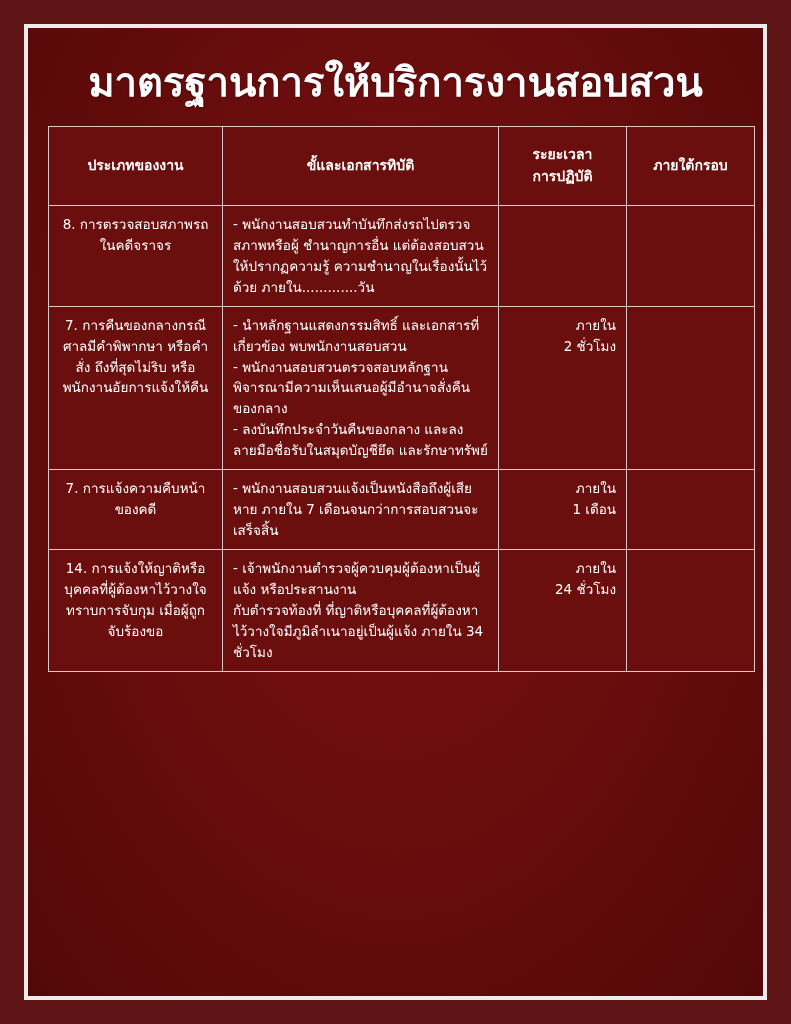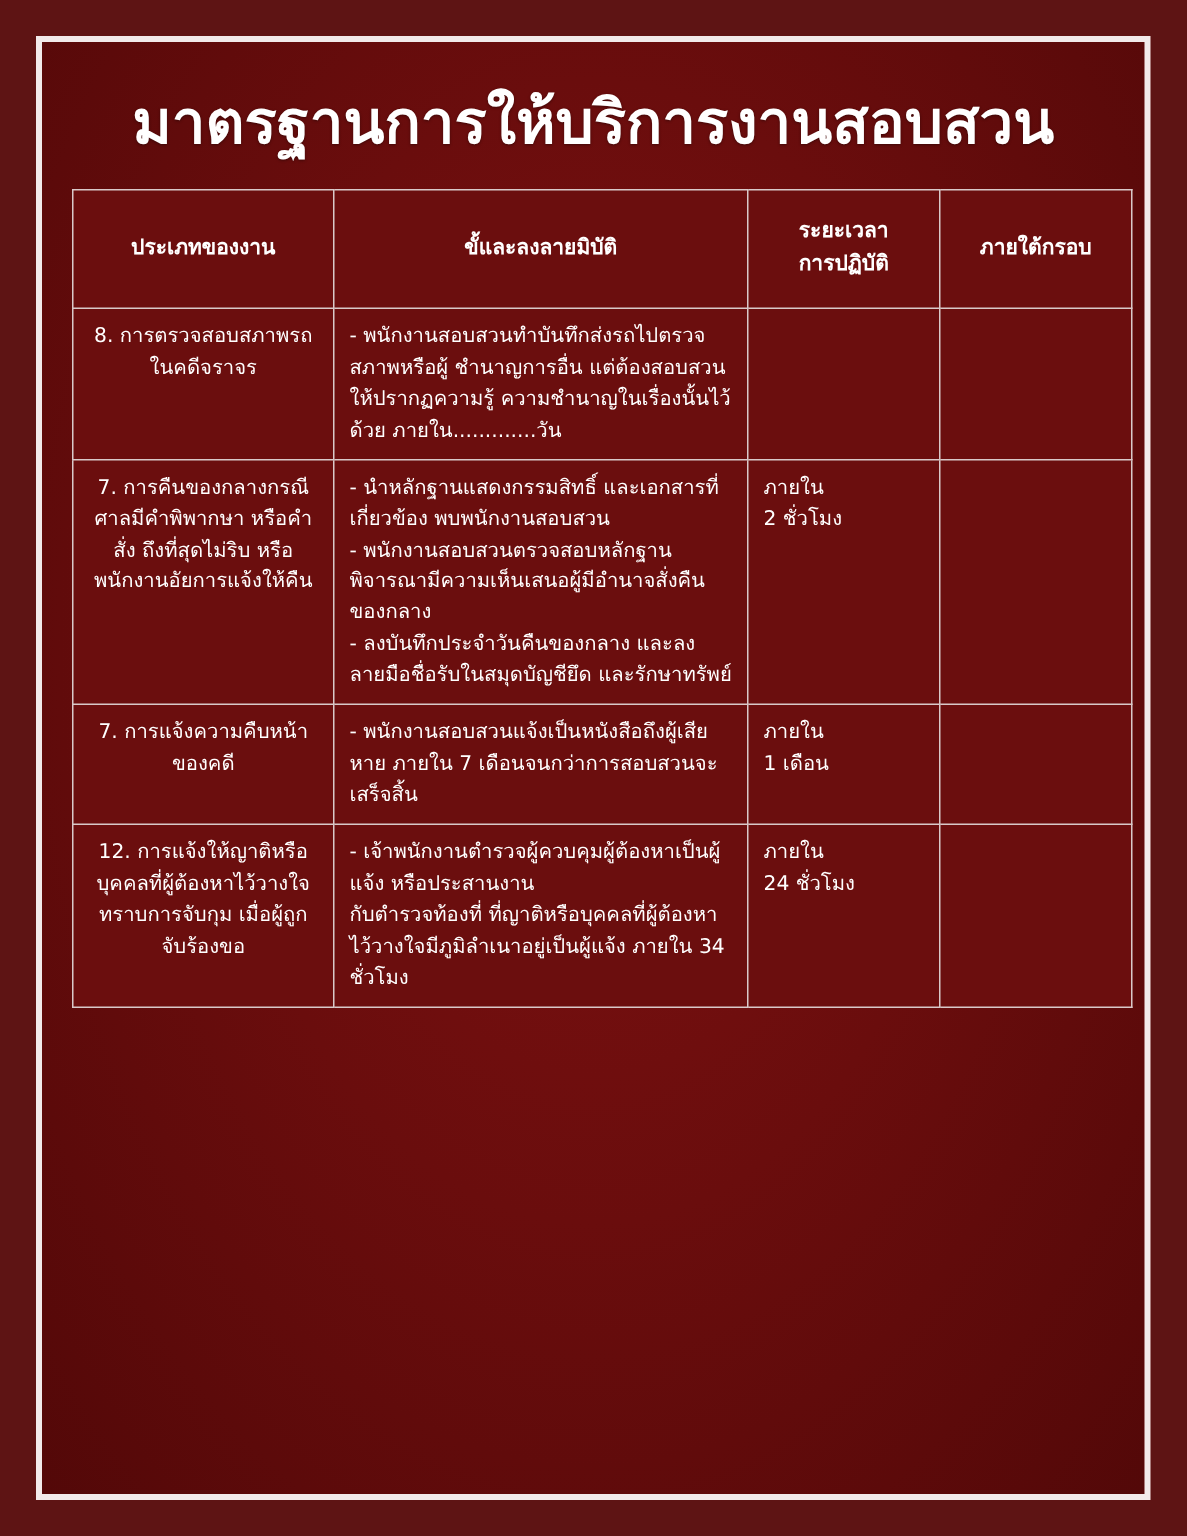--- a/index.html
+++ b/index.html
@@ -68,21 +68,21 @@
     padding: 6px 8px;
   }
   .col-type { width: 174px; }
   .col-steps { width: 276px; }
   .col-time { width: 128px; }
   .col-scope { width: 128px; }
 
   td.cell-type { text-align: center; }
   td.cell-steps { text-align: left; }
   td.cell-time {
-    text-align: left;
+    text-align: right;
     vertical-align: middle;
   }
   td.cell-scope { text-align: center; }
   .two-line { white-space: pre-line; }
 </style>
 </head>
 <body>
 
 <div class="page">
   <div class="inner-frame">
@@ -92,21 +92,21 @@
     <table class="std-table">
       <colgroup>
         <col class="col-type">
         <col class="col-steps">
         <col class="col-time">
         <col class="col-scope">
       </colgroup>
       <thead>
         <tr>
           <th class="two-line">ประเภทของงาน</th>
-          <th class="two-line">ขั้และลงลายมิบัติ</th>
+          <th class="two-line">ขั้และเอกสารทิบัติ</th>
           <th class="two-line">ระยะเวลา
 การปฏิบัติ</th>
           <th class="two-line">ภายใต้กรอบ</th>
         </tr>
       </thead>
       <tbody>
         <tr>
           <td class="cell-type two-line">8. การตรวจสอบสภาพรถในคดีจราจร</td>
           <td class="cell-steps two-line">- พนักงานสอบสวนทำบันทึกส่งรถไปตรวจสภาพหรือผู้ ชำนาญการอื่น  แต่ต้องสอบสวนให้ปรากฏความรู้ ความชำนาญในเรื่องนั้นไว้ด้วย ภายใน.............วัน</td>
           <td class="cell-time two-line"></td>
@@ -122,21 +122,21 @@
           <td class="cell-scope two-line"></td>
         </tr>
         <tr>
           <td class="cell-type two-line">7. การแจ้งความคืบหน้าของคดี</td>
           <td class="cell-steps two-line">- พนักงานสอบสวนแจ้งเป็นหนังสือถึงผู้เสียหาย ภายใน 7 เดือนจนกว่าการสอบสวนจะเสร็จสิ้น</td>
           <td class="cell-time two-line">ภายใน
 1 เดือน</td>
           <td class="cell-scope two-line"></td>
         </tr>
         <tr>
-          <td class="cell-type two-line">12. การแจ้งให้ญาติหรือบุคคลที่ผู้ต้องหาไว้วางใจทราบการจับกุม เมื่อผู้ถูกจับร้องขอ</td>
+          <td class="cell-type two-line">14. การแจ้งให้ญาติหรือบุคคลที่ผู้ต้องหาไว้วางใจทราบการจับกุม เมื่อผู้ถูกจับร้องขอ</td>
           <td class="cell-steps two-line">-  เจ้าพนักงานตำรวจผู้ควบคุมผู้ต้องหาเป็นผู้แจ้ง หรือประสานงาน
 กับตำรวจท้องที่ ที่ญาติหรือบุคคลที่ผู้ต้องหาไว้วางใจมีภูมิลำเนาอยู่เป็นผู้แจ้ง ภายใน  34  ชั่วโมง</td>
           <td class="cell-time two-line">ภายใน
 24 ชั่วโมง</td>
           <td class="cell-scope two-line"></td>
         </tr>
       </tbody>
     </table>
 
   </div>

